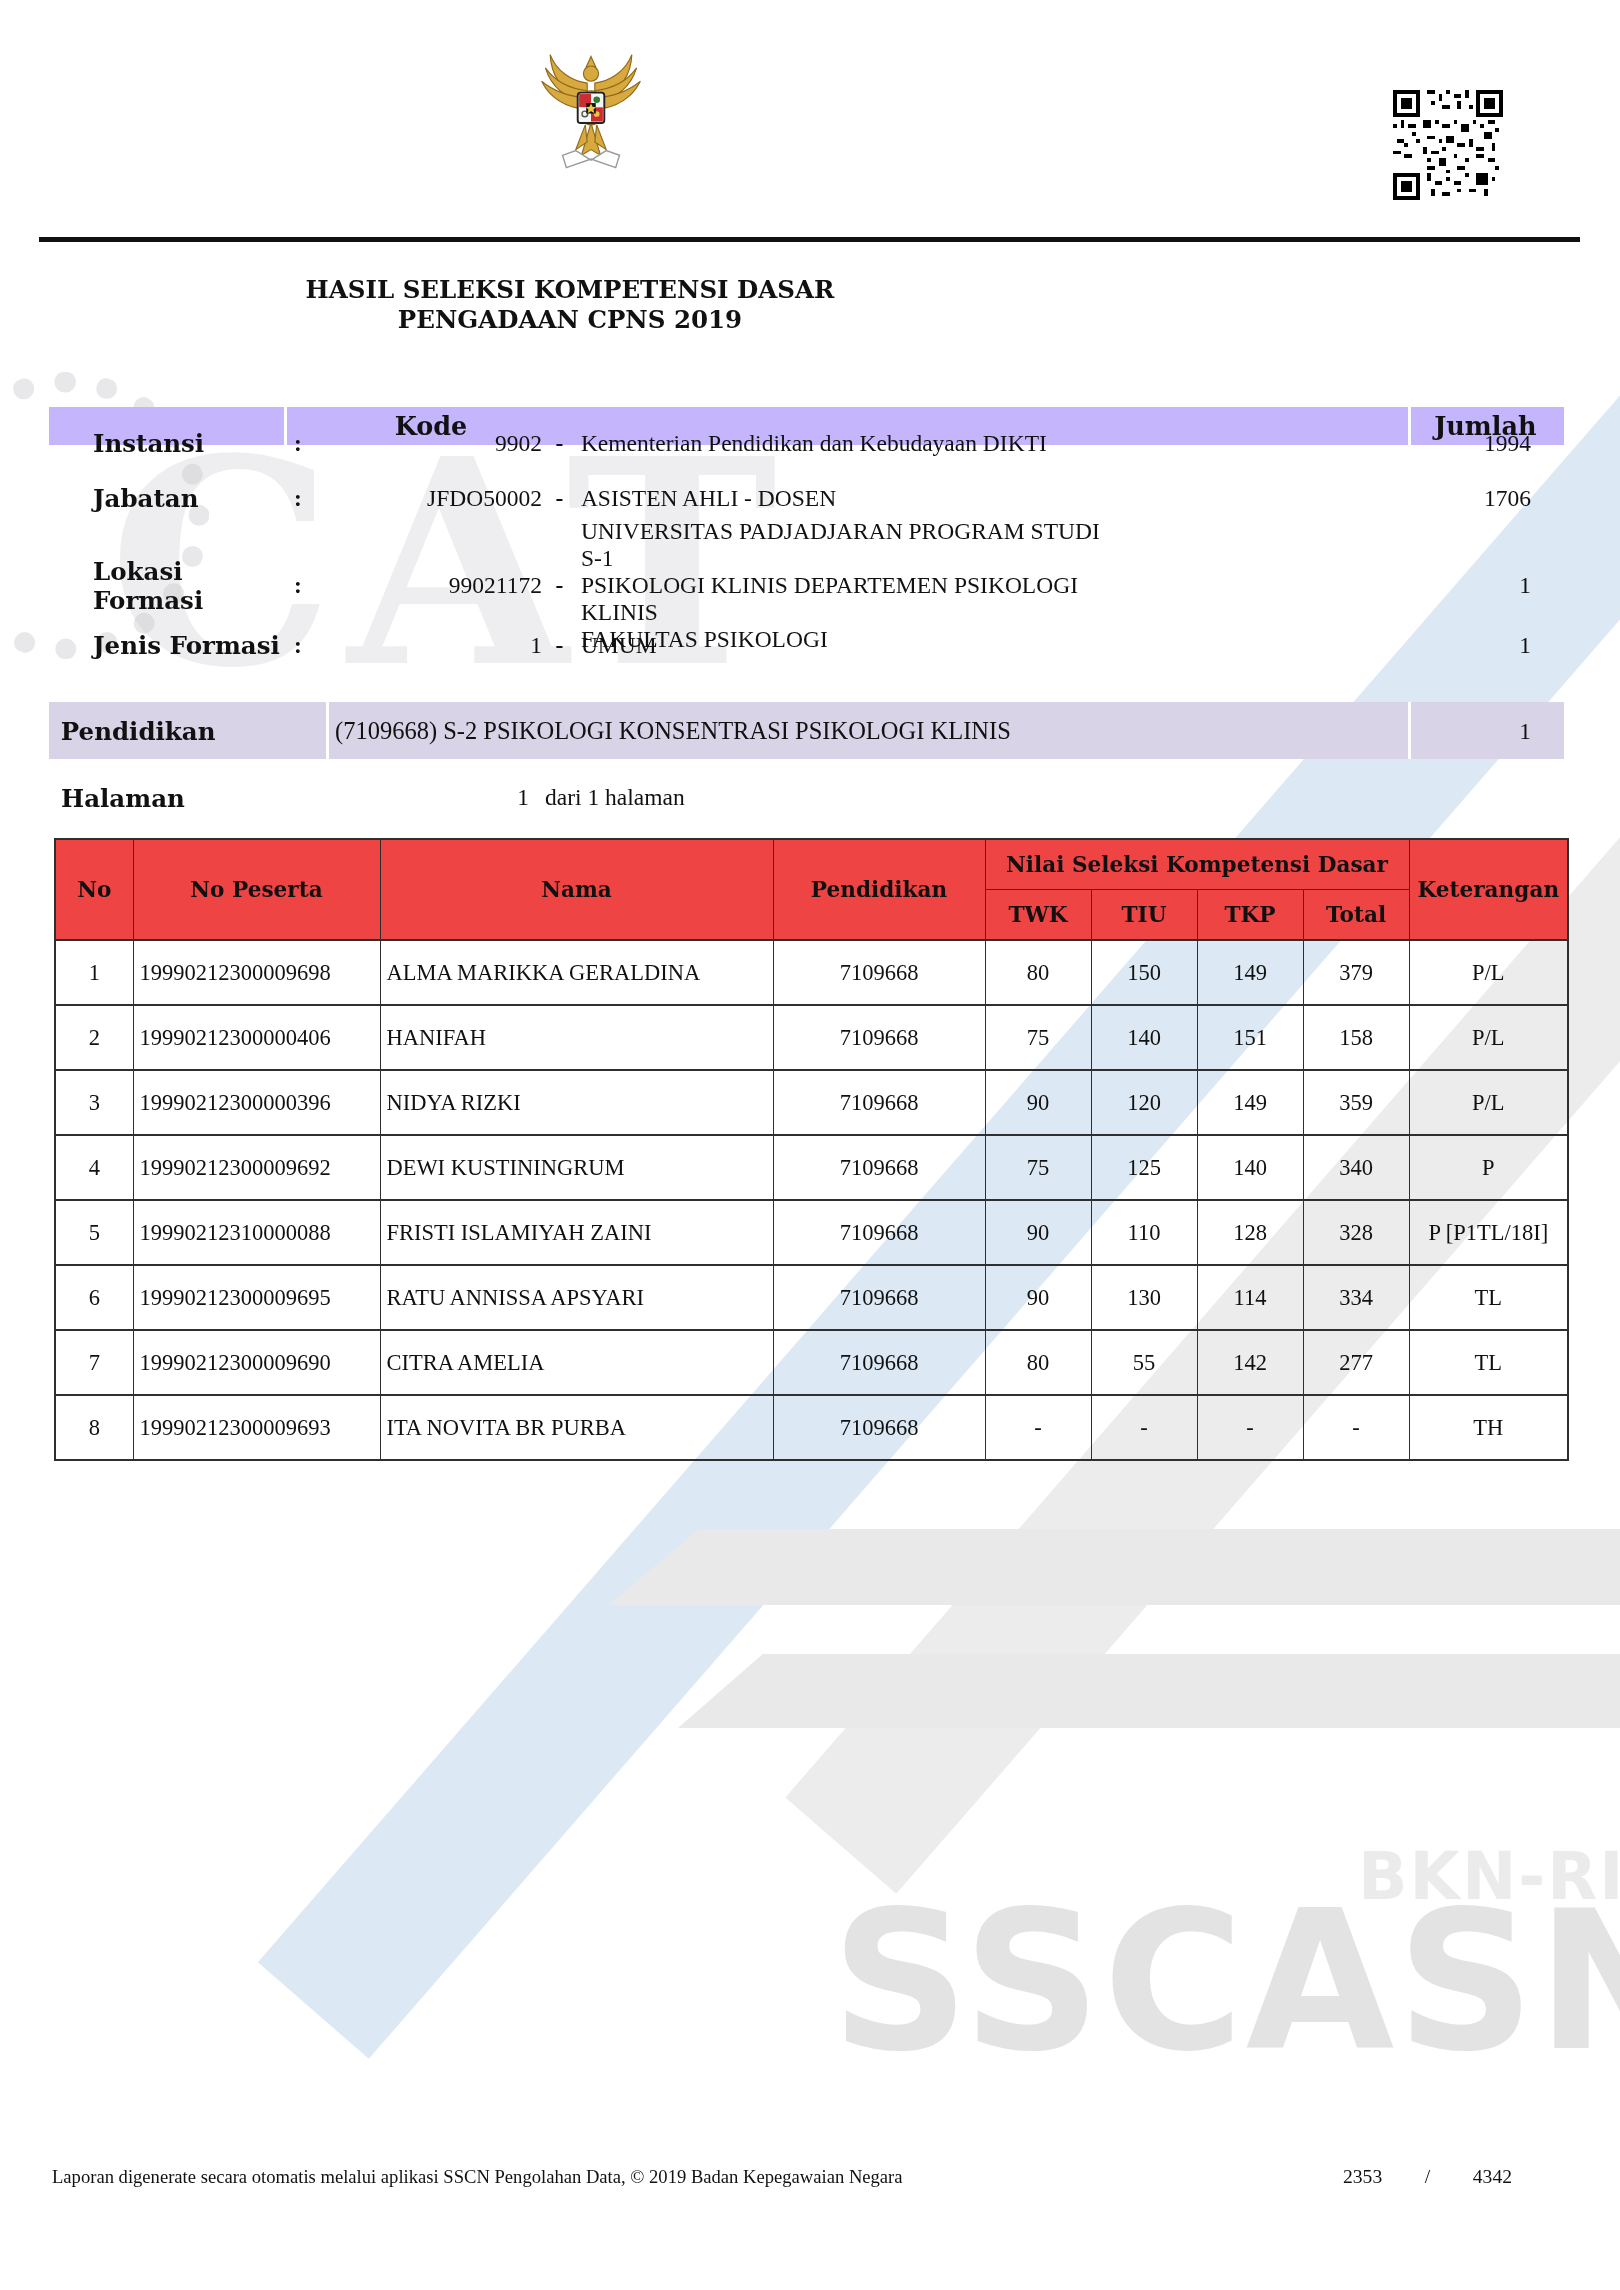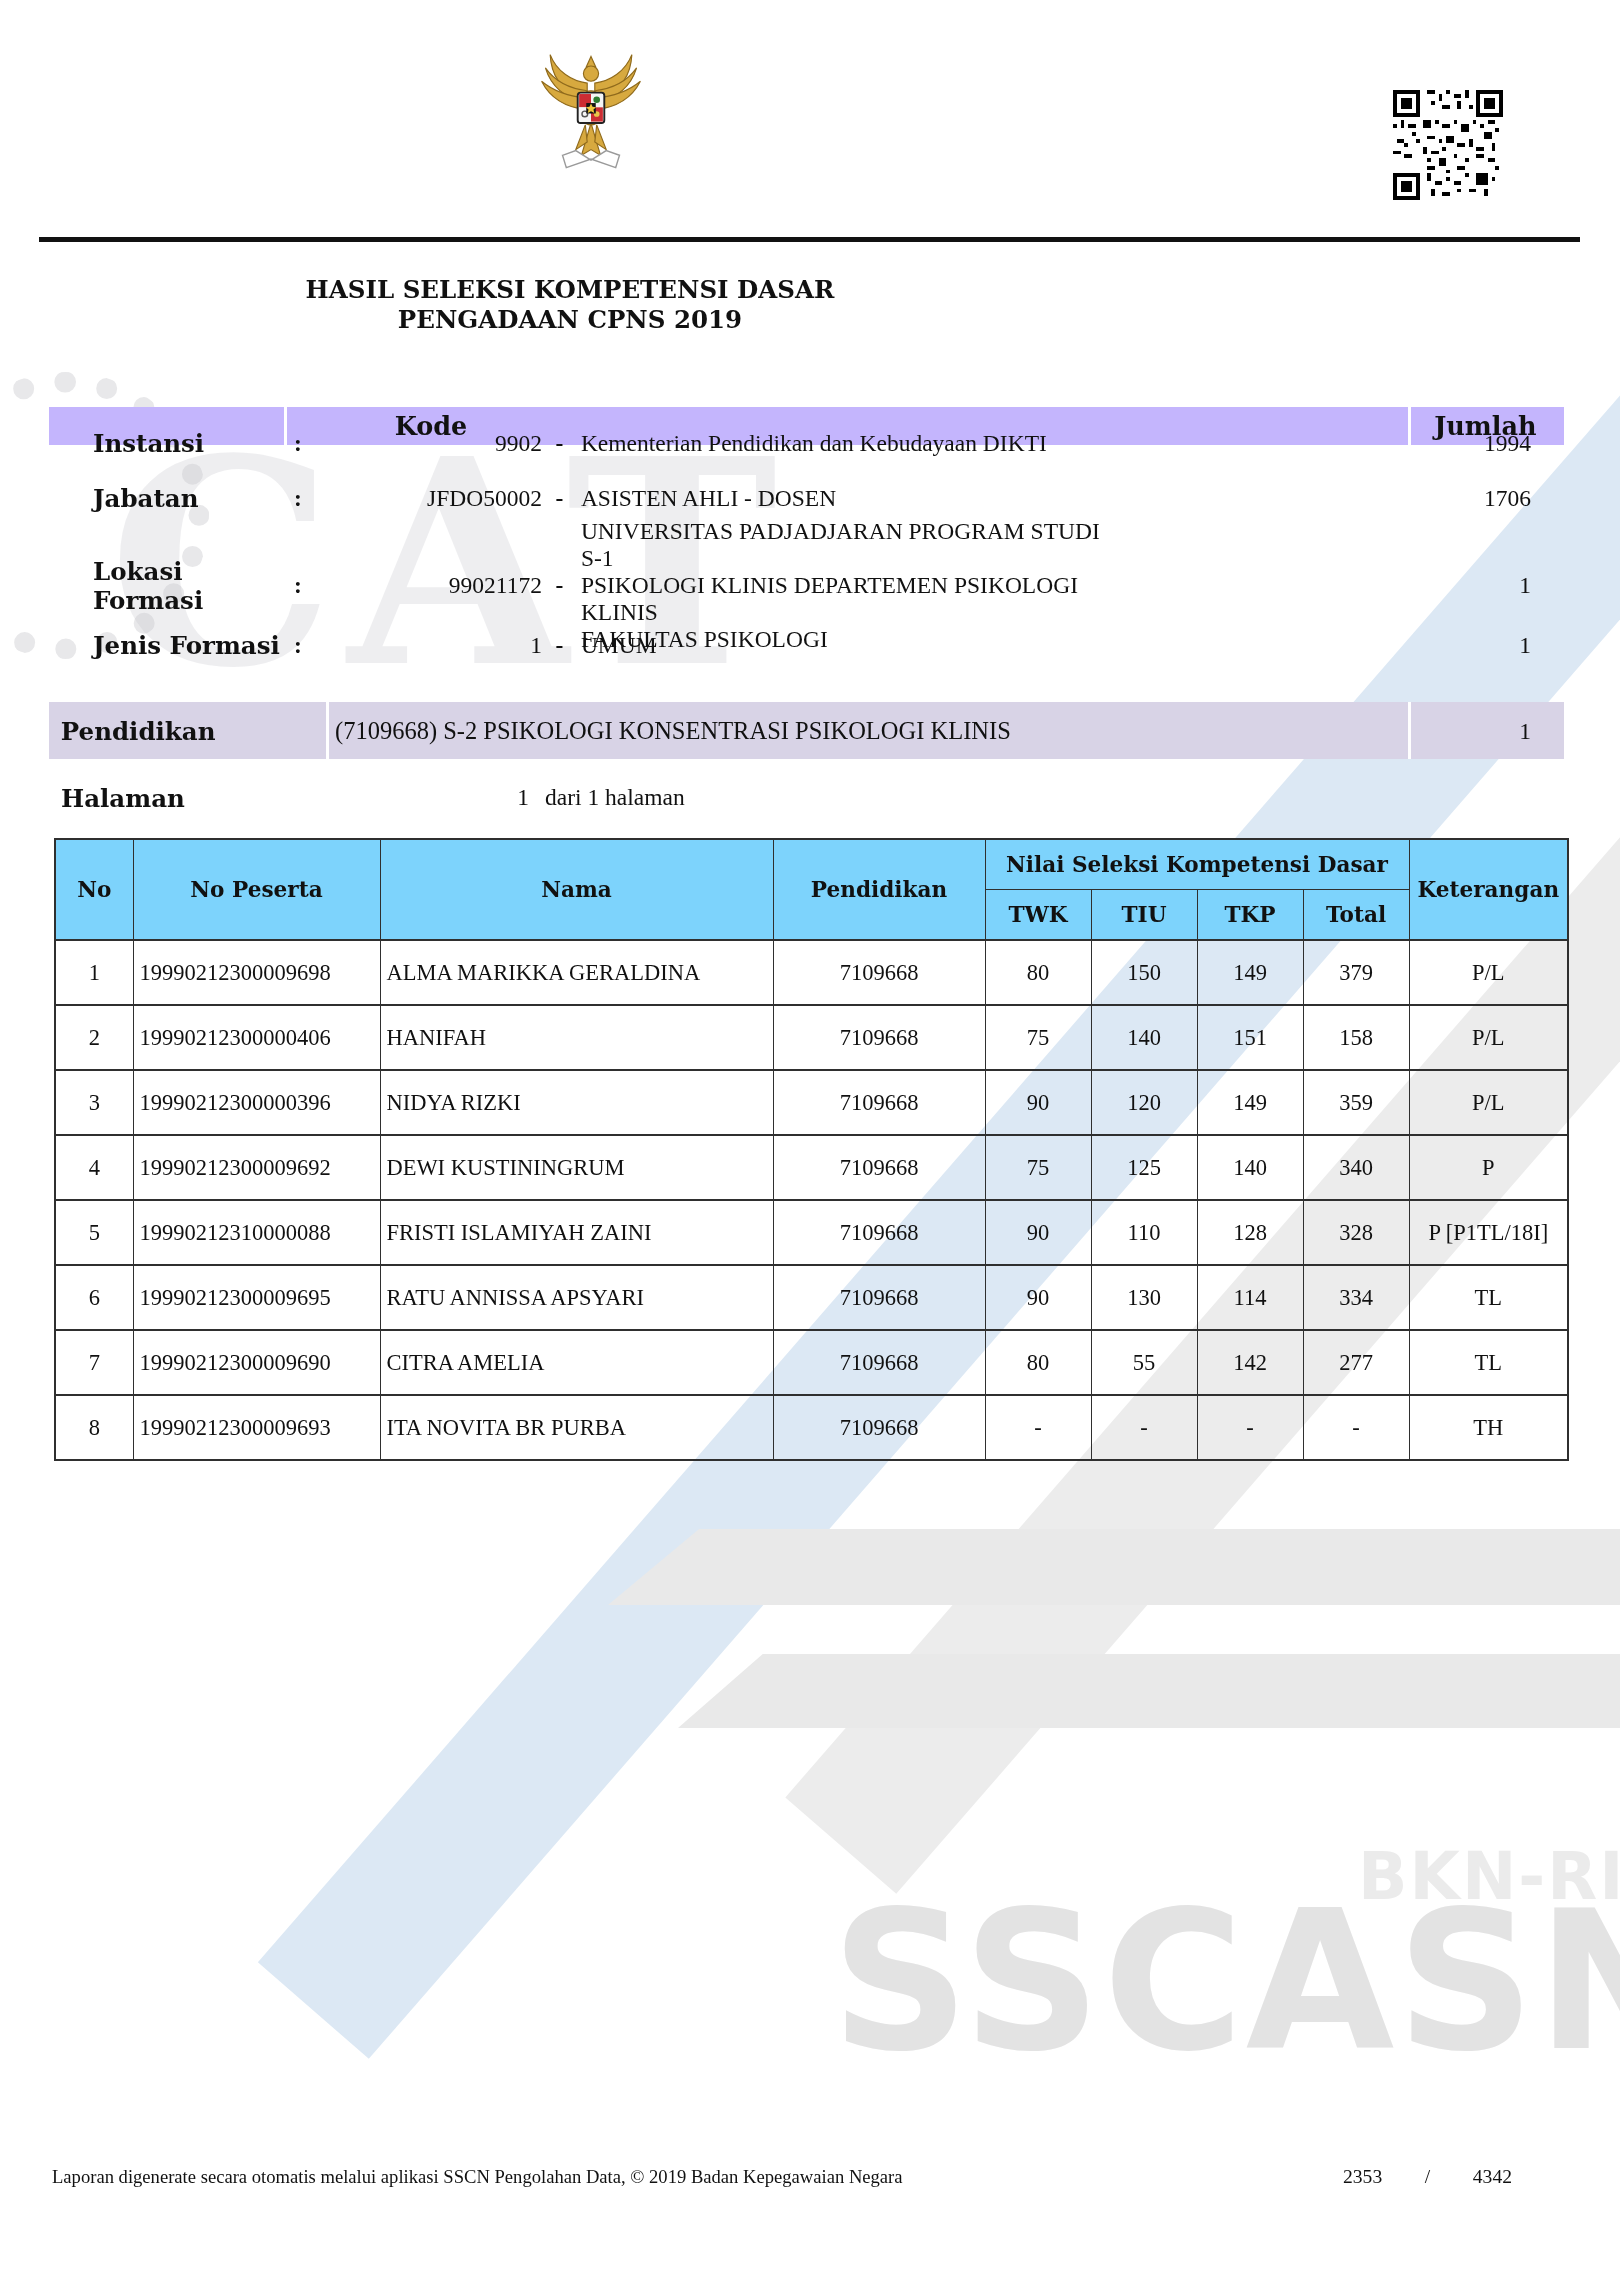--- a/index.html
+++ b/index.html
@@ -65,21 +65,21 @@
   .halaman-row{top:784px;left:61px;height:35px;}
   .halaman-row .lbl{position:absolute;left:0;font-weight:bold;font-size:24.5px;
         font-family:"DejaVu Serif",serif;}
   .halaman-row .pg{position:absolute;left:439px;width:29px;text-align:right;font-size:23.5px;}
   .halaman-row .of{position:absolute;left:484px;font-size:23.5px;white-space:nowrap;}
 
   
   table.results{position:absolute;top:838px;left:54px;width:1512px;border-collapse:collapse;
         table-layout:fixed;font-size:22.5px;background:transparent;border:2px solid #2f2f2f;}
   table.results th,table.results td{border:1px solid #2f2f2f;padding:0 5.9px;overflow:hidden;}
-  table.results thead th{background:#7dd3fc;font-weight:bold;font-size:21.6px;text-align:center;
+  table.results thead th{background:#ef4444;font-weight:bold;font-size:21.6px;text-align:center;
         font-family:"DejaVu Serif",serif;height:49px;}
   table.results tbody td{height:63px;border-top-width:2px;border-bottom-width:2px;}
   td.c-no{text-align:center;}
   td.c-np{text-align:left;padding-left:11.8px;}
   td.c-nama{text-align:left;padding-left:15.7px;}
   td.c-pend,td.c-num,td.c-ket{text-align:center;}
 
   
   .footer-note{top:2166px;left:52px;font-size:18.6px;white-space:nowrap;}
   .footer-pages{top:2166px;left:1343px;width:169px;display:flex;justify-content:space-between;

